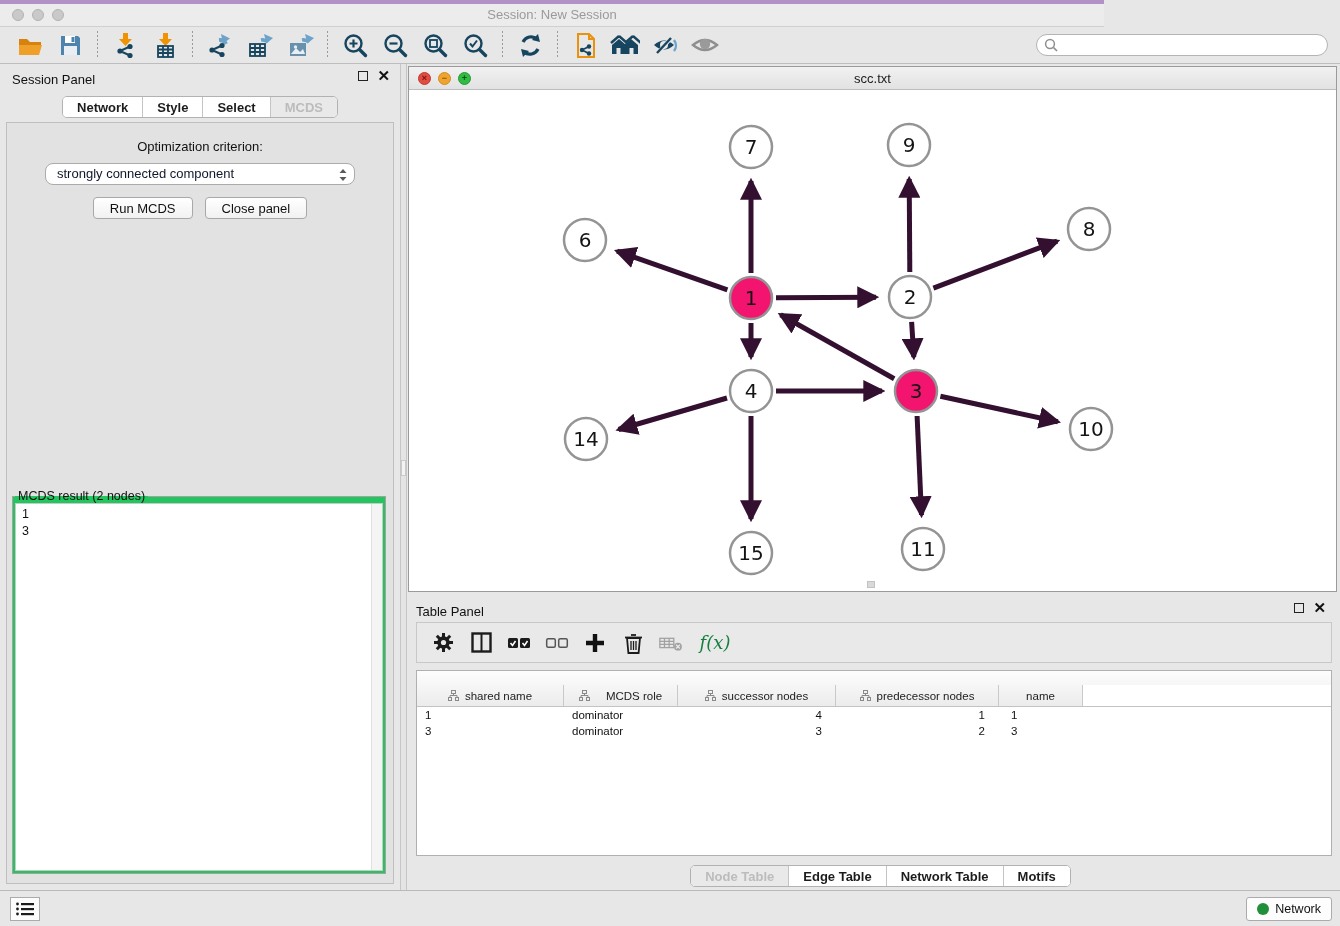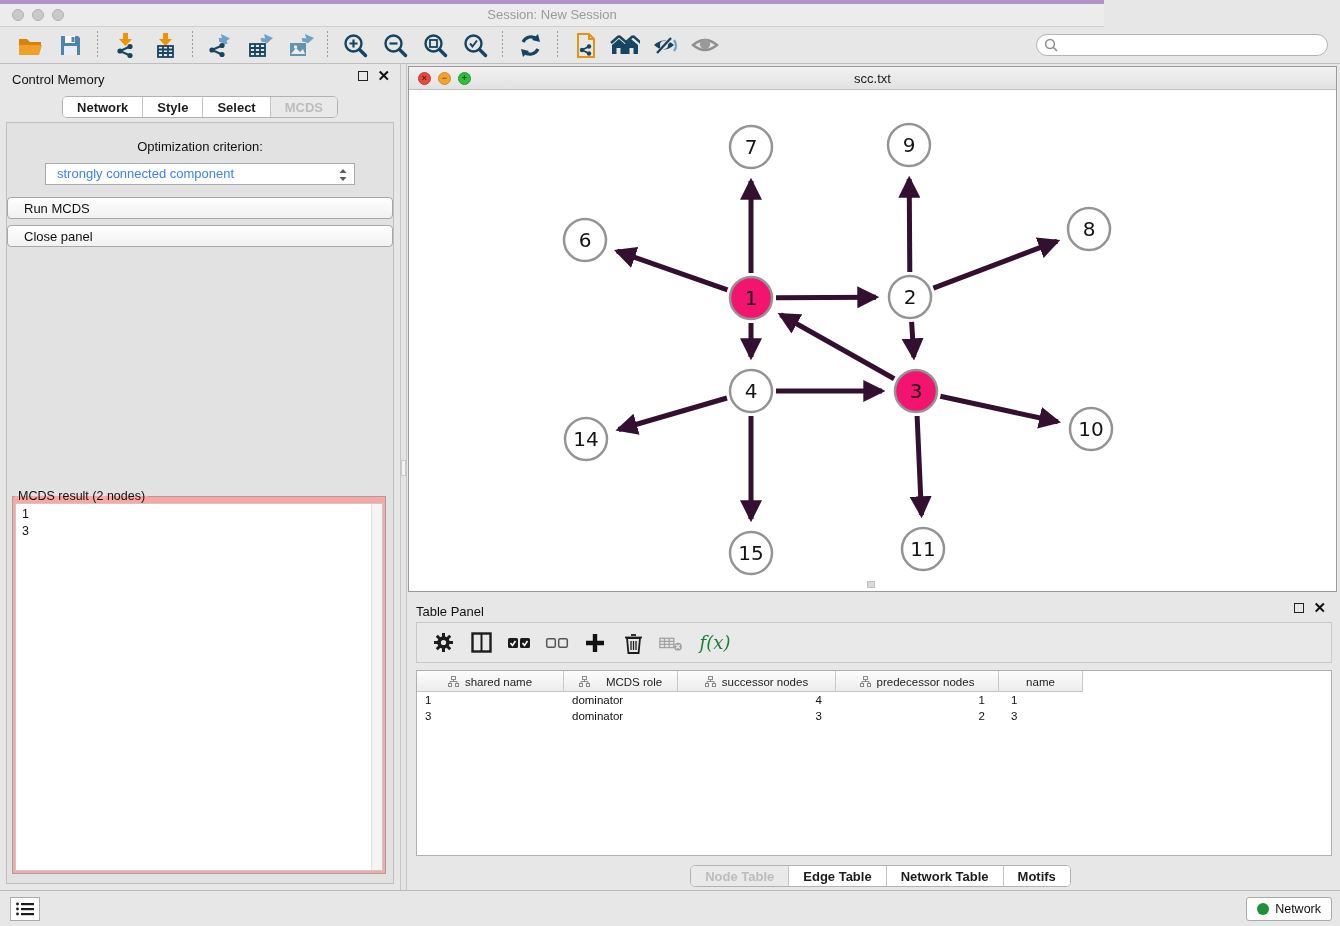--- a/index.html
+++ b/index.html
@@ -29,25 +29,25 @@
   .panel-head .p-icons { position:absolute; right:10px; top:6px; display:flex; align-items:center; gap:9px; }
   .float-ic { width:10px; height:10px; border:1.5px solid #222; }
   .close-ic { font-size:15px; font-weight:bold; color:#111; line-height:12px; }
   .seg-bar { display:flex; border:1px solid #b2b2b2; border-radius:5px; overflow:hidden; background:#fff; height:22px; }
   .seg { display:flex; align-items:center; padding:0 14px; font-size:13px; font-weight:600; color:#1c1c1c; background:#fff; border-left:1px solid #c4c4c4; }
   .seg:first-child { border-left:none; }
   .seg.active { background:#e9e9e9; color:#bcbcbc; }
   #cp-tabs-row { display:flex; justify-content:center; margin-top:4px; }
   #cp-content { position:absolute; left:6px; right:6px; top:58px; bottom:6px; background:#e2e2e2; border:1px solid #bfbfbf; }
   #opt-label { text-align:center; margin-top:16px; font-size:13px; color:#111; }
-  #opt-dropdown { position:relative; width:310px; height:22px; margin:9px auto 0 auto; background:#fff; border:1px solid #ababab; border-radius:0; font-size:13px; color:#3b82f6; line-height:20px; padding-left:11px; }
+  #opt-dropdown { position:relative; width:310px; height:22px; margin:9px auto 0 auto; background:#fff; border:1px solid #ababab; border-radius:8px; font-size:13px; color:#0f172a; line-height:20px; padding-left:11px; }
   #opt-dropdown .chev { position:absolute; right:5px; top:3px; }
-  #cp-buttons { display:flex; justify-content:center; gap:6px; margin-top:12px;flex-direction:column; }
+  #cp-buttons { display:flex; justify-content:center; gap:12px; margin-top:12px; }
   .mac-btn { height:22px; padding:0 16px; font-size:13px; color:#111; background:linear-gradient(#ffffff,#f1f1f1); border:1px solid #a8a8a8; border-radius:4px; display:flex; align-items:center; }
-  #mcds-fieldset { position:absolute; left:5px; right:7px; top:366px; bottom:9px; border:1px solid #a2a2a2; background:#fca5a5; }
+  #mcds-fieldset { position:absolute; left:5px; right:7px; top:366px; bottom:9px; border:1px solid #a2a2a2; background:#22c55e; }
   #mcds-fieldset legend { font-size:12.5px; color:#111; margin-left:2px; padding:0 3px; }
   #mcds-result-box { position:absolute; left:2px; right:2px; top:0px; bottom:2px; background:#fff; border:1px solid #c9c9c9; overflow:hidden; }
   #mcds-result-text { padding:2px 6px; font-size:12.5px; line-height:17px; color:#111; white-space:pre; }
   #mcds-scroll { position:absolute; right:0; top:0; bottom:0; width:11px; background:#f4f4f4; border-left:1px solid #e0e0e0; }
 
   
   #splitter { position:absolute; left:400px; top:64px; width:7px; height:826px; background:#e4e4e4; border-left:1px solid #c6c6c6; border-right:1px solid #c6c6c6; }
   #splitter .grip { position:absolute; left:0px; top:396px; width:5px; height:16px; background:#f3f3f3; border:1px solid #cicici; border:1px solid #c9c9c9; }
 
   
@@ -61,21 +61,21 @@
   .mtl.green { background:#32bb42; border:1px solid #259a33; color:#0c5a16; }
   #nw-canvas { position:relative; width:927px; height:501px; background:#fff; }
   #hscroll-dot { position:absolute; left:458px; bottom:3px; width:8px; height:7px; background:#d9d9d9; border:1px solid #c2c2c2; }
 
   
   #table-panel { position:absolute; left:408px; top:596px; width:932px; height:294px; background:#e7e7e7; }
   #tp-toolbar { position:absolute; left:8px; right:8px; top:26px; height:41px; background:#e9e9e9; border:1px solid #c8c8c8; display:flex; align-items:center; padding-left:13px; gap:0; }
   .tp-btn { display:flex; align-items:center; justify-content:center; width:26px; height:26px; margin-right:12px; }
   .fx { font-family:"DejaVu Serif", serif; font-style:italic; font-size:18px; color:#15803d; }
   #tp-table { position:absolute; left:8px; right:8px; top:74px; bottom:34px; background:#fff; border:1px solid #b0b0b0; overflow:hidden; }
-  #tp-header { display:flex; height:21px; background:linear-gradient(#fdfdfd,#ececec); border-bottom:1px solid #c3c3c3; }
+  #tp-header { display:flex; height:36px; background:linear-gradient(#fdfdfd,#ececec); border-bottom:1px solid #c3c3c3;align-items:flex-end; }
   .th { display:flex; align-items:center; justify-content:center; gap:6px; font-size:11.5px; color:#222; border-right:1px solid #c9c9c9; height:21px; }
   .th-fill { flex:1; border-right:none; background:#fff; }
   .tr { display:flex; height:16px; align-items:center; }
   .td { font-size:11.5px; color:#111; height:16px; line-height:16px; overflow:hidden; }
   #tp-tabs-row { position:absolute; left:0; right:0; bottom:3px; display:flex; justify-content:center;padding-left:13px; }
 
   
   #statusbar { position:absolute; left:0; top:890px; width:1340px; height:36px; background:#e7e7e7; border-top:1px solid #bababa; }
   #list-btn { position:absolute; left:10px; top:6px; width:30px; height:24px; background:#fdfdfd; border:1px solid #ababab; display:flex; align-items:center; justify-content:center; }
   #memory-btn { position:absolute; right:8px; top:6px; height:24px; background:#fdfdfd; border:1px solid #ababab; border-radius:3px; display:flex; align-items:center; gap:6px; padding:0 10px; font-size:12.5px; color:#111; }
@@ -245,21 +245,21 @@
             <circle cx="6" cy="6" r="4.4" stroke="#8f8f8f" stroke-width="1.5" fill="none"></circle>
             <path d="M9.5 9.5 L13 13" stroke="#8f8f8f" stroke-width="1.7"></path>
           </svg>
       </span>
       <input type="text" value="" style="">
     </span>
   </div>
 
   <div id="control-panel">
     <div class="panel-head">
-      <span class="p-title">Control Memory</span>
+      <span class="p-title">Session Panel</span>
       <span class="p-icons">
         <span class="float-ic"></span>
         <span class="close-ic">✕</span>
       </span>
     </div>
     <div id="cp-tabs-row">
       <div class="seg-bar" id="cp-tabs">
           <span class="seg">Network</span>
           <span class="seg">Style</span>
           <span class="seg">Select</span>

